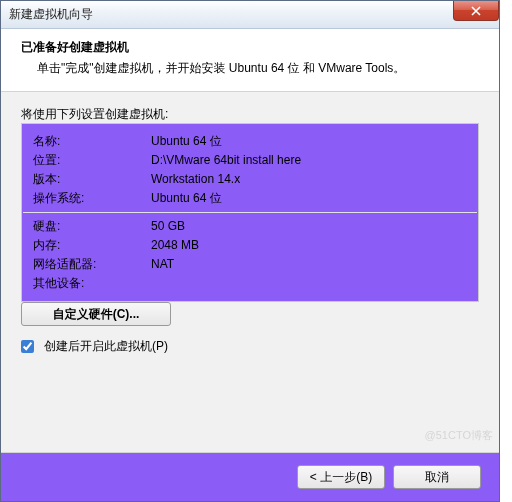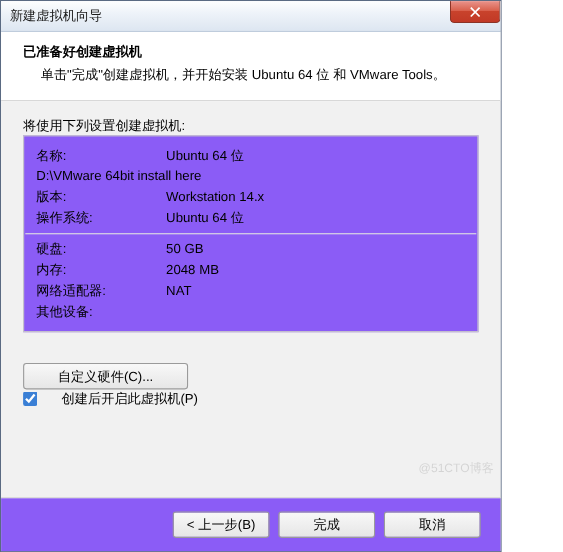--- a/index.html
+++ b/index.html
@@ -4,21 +4,21 @@
 <style>
   * { box-sizing: border-box; }
   body {
     margin: 0;
     font-family: "Microsoft YaHei", "SimSun", Tahoma, sans-serif;
     font-size: 12px;
     background: #fff;
     color: #000;
   }
   .window {
-    width: 456px;
+    width: 500px;
     height: 502px;
     border: 1px solid #5a6a82;
     background: #fff;
     position: relative;
     display: flex;
     flex-direction: column;
   }
   .titlebar {
     height: 28px;
     background: linear-gradient(to bottom, #fdfefe 0%, #eef3f9 40%, #dde6f1 100%);
@@ -86,35 +86,36 @@
     padding: 0 10px;
     line-height: 19px;
   }
   .row .label { width: 118px; }
   .row .value { flex: 1; }
   .hr {
     border-top: 1px solid #e2e2e2;
     margin: 4px 0;
   }
   .custom-btn {
-    margin-top: 28px;
+    margin-top: 0;
     width: 150px;
     height: 24px;
     background: linear-gradient(to bottom, #f8f8f8, #e6e6e6);
     border: 1px solid #9a9a9a;
     border-radius: 3px;
     font-size: 12px;
     cursor: default;
     font-family: inherit;
+    font-weight: bold;
   }
   .checkbox-row {
-    margin-top: 0;
-    display: flex;
-    align-items: center;
-    gap: 20px;
+    margin-top: 12px;
+    display: flex;
+    align-items: center;
+    gap: 8px;
   }
   .checkbox-row input { margin: 0 2px 0 0; accent-color: #3a7fd5; }
   .footer {
     height: 48px;
     background: #8b5cf6;
     display: flex;
     justify-content: flex-end;
     align-items: center;
     padding-right: 18px;
     gap: 8px;
@@ -125,21 +126,21 @@
     background: linear-gradient(to bottom, #f8f8f8, #e6e6e6);
     border: 1px solid #9a9a9a;
     border-radius: 3px;
     font-size: 12px;
     cursor: default;
     font-family: inherit;
   }
   .watermark {
     position: absolute;
     right: 6px;
-    bottom: 68px;
+    bottom: 58px;
     font-size: 11px;
     color: rgba(0,0,0,0.12);
     pointer-events: none;
   }
 </style>
 </head>
 <body>
 
 <div class="window">
 
@@ -159,20 +160,21 @@
 
   <div class="body">
     <div class="body-lead">将使用下列设置创建虚拟机:</div>
 
     <div class="settings-box">
       <div class="row">
           <span class="label">名称:</span>
           <span class="value">Ubuntu 64 位</span>
         </div>
       <div class="row">
+          <span class="label">位置:</span>
           <span class="value">D:\VMware 64bit install here</span>
         </div>
       <div class="row">
           <span class="label">版本:</span>
           <span class="value">Workstation 14.x</span>
         </div>
       <div class="row">
           <span class="label">操作系统:</span>
           <span class="value">Ubuntu 64 位</span>
         </div>
@@ -197,18 +199,17 @@
     <button class="custom-btn">自定义硬件(C)...</button>
 
     <div class="checkbox-row">
       <input type="checkbox" checked="" style="">
       <span>创建后开启此虚拟机(P)</span>
     </div>
   </div>
 
   <div class="footer">
     <button>&lt; 上一步(B)</button>
-    <button>完成</button>
     <button>取消</button>
   </div>
 
   <div class="watermark">@51CTO博客</div>
 </div>
 
 </body></html>

